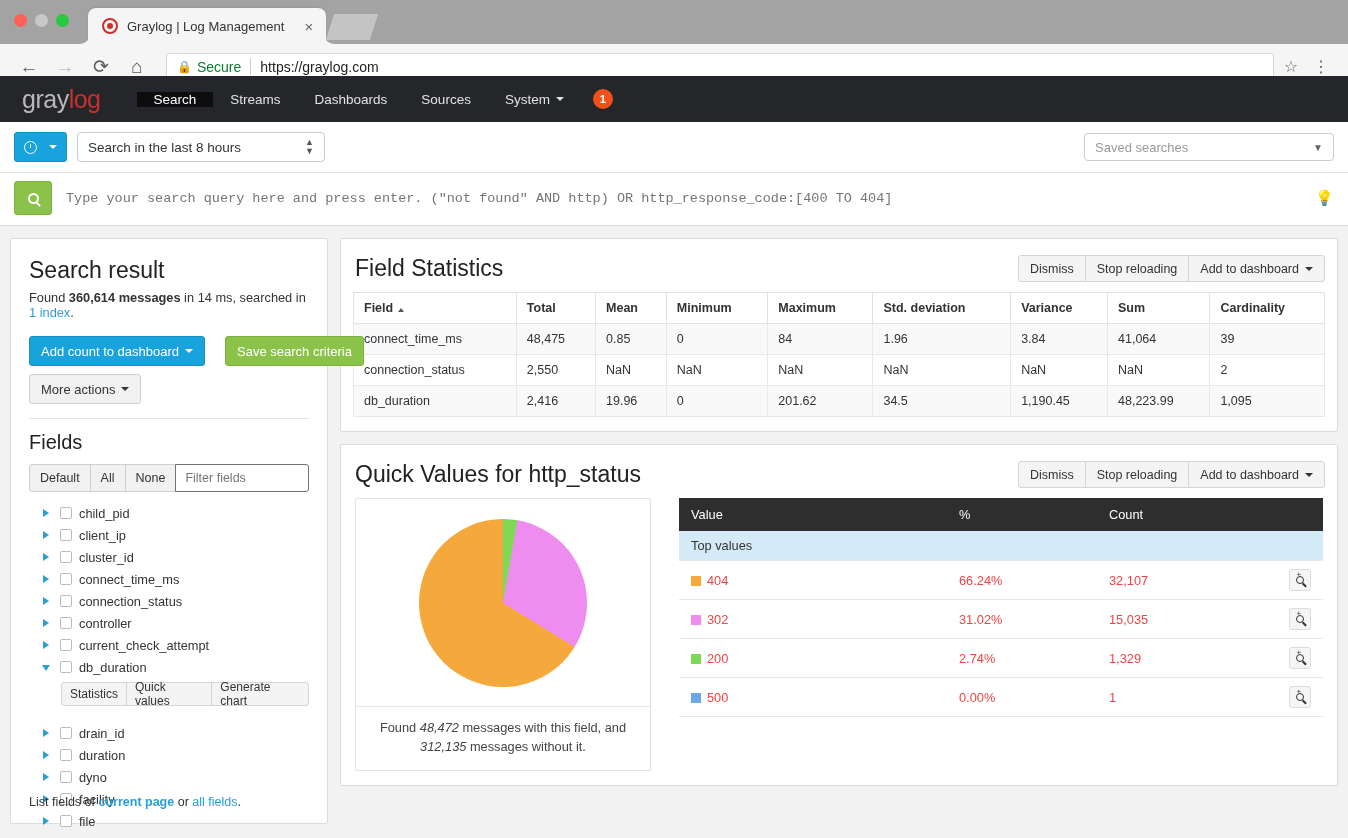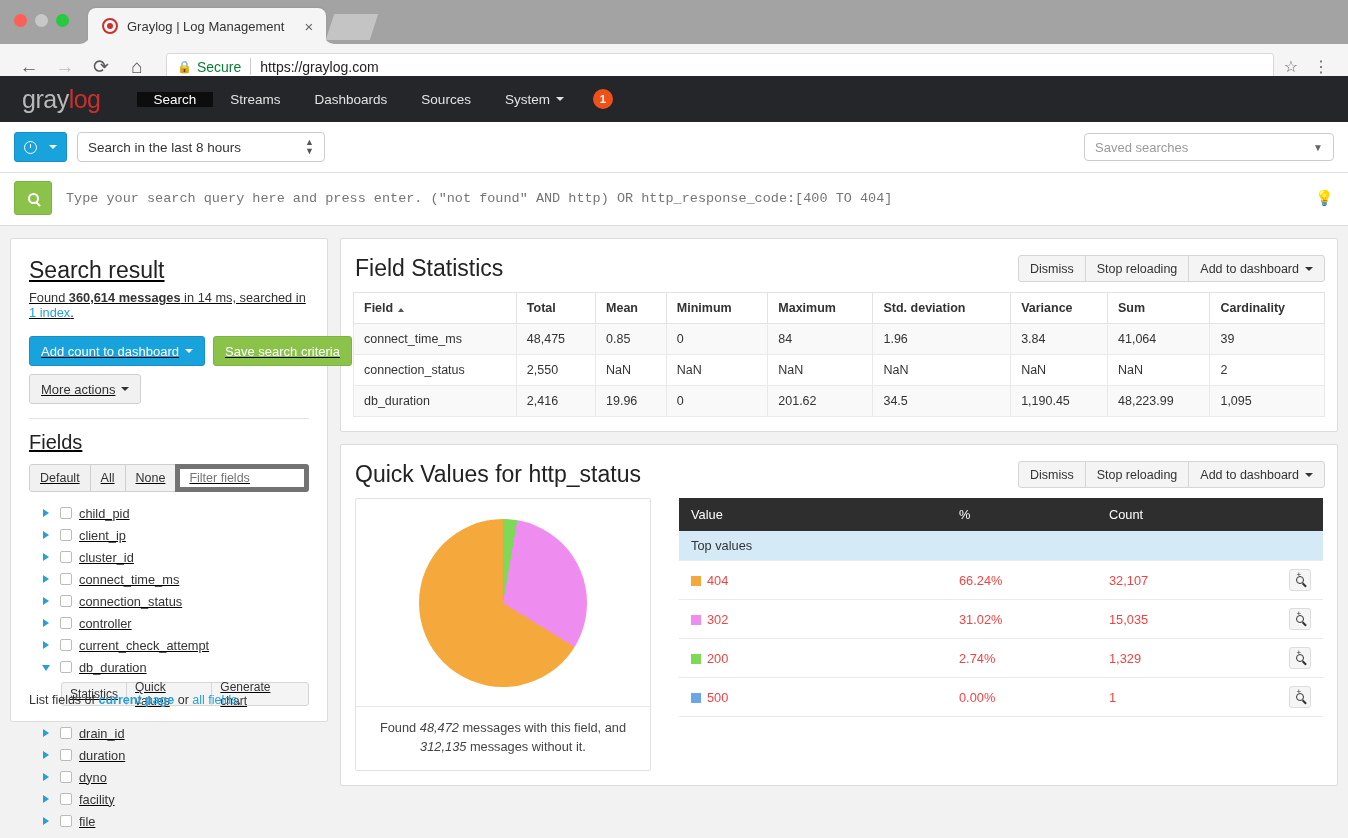--- a/index.html
+++ b/index.html
@@ -172,46 +172,46 @@
     font-family: "Liberation Mono", monospace; font-size: 13.5px;
     color: #9a9a9a; background: transparent;
   }
   .bulb { color:#29a5e3; font-size: 15px; margin-left: 8px; cursor:pointer; }
 
   
   .content { display: flex; padding: 12px 10px; gap: 12px; align-items: flex-start; }
 
   .panel { background:#fff; border:1px solid #dcdcdc; border-radius: 2px; }
 
-  .sidebar { width: 318px; flex: 0 0 318px; padding: 18px 18px 12px; height: 484px;
-             position: relative; text-decoration: underline; }
+  .sidebar { width: 318px; flex: 0 0 318px; padding: 18px 18px 12px; height: 586px;
+             position: relative; }
   .sb-title { font-size: 23px; color: #222; font-weight: normal; margin: 0 0 6px; }
   .sb-found { font-size: 12.8px; color: #333; margin-bottom: 16px; }
   .sb-found b { font-weight: bold; }
   .sb-found a { color: #2a9fd6; text-decoration: none; }
   .btn {
     display:inline-flex; align-items:center; border-radius: 3px;
     font-size: 13px; padding: 0 11px; height: 30px; cursor: pointer;
     border: 1px solid transparent; white-space: nowrap;
   }
   .btn-blue { background:#19a3dd; border-color:#1690c4; color:#fff; }
   .btn-green { background:#8bc34a; border-color:#7cb342; color:#fff; }
   .btn-default { background:#f1f1f1; border-color:#cfcfcf; color:#333; }
-  .btn-row { display:flex; gap: 8px; margin-bottom: 8px; }
+  .btn-row { display:flex; gap: 20px; margin-bottom: 8px; }
   .hr { border-top:1px solid #e4e4e4; margin: 14px 0 12px; }
   .fields-title { font-size: 20px; color:#222; margin: 0 0 10px; font-weight: normal; }
   .field-filter-row { display:flex; height: 28px; margin-bottom: 10px; }
   .ff-btn {
     border:1px solid #cfcfcf; background:#f1f1f1; font-size:12.5px;
     padding: 0 10px; display:flex; align-items:center; color:#333;
     cursor:pointer; margin-right:-1px;
   }
   .ff-btn:first-child { border-radius: 3px 0 0 3px; }
   .ff-input {
-    flex:1 1 auto; border:5px solid #737373; border-radius: 0 3px 3px 0;
+    flex:1 1 auto; border:1px solid #737373; border-radius: 0 3px 3px 0;
     padding: 0 9px; font-size: 12.5px; color:#9a9a9a; outline:none;
     background:#fff; min-width: 0;
   }
   .field-list { font-size: 12.8px; color:#333; }
   .field-li { display:flex; align-items:center; height: 22px; }
   .tri {
     width:0;height:0;border-top:4.5px solid transparent;
     border-bottom:4.5px solid transparent;border-left:6px solid #2a9fd6;
     margin: 0 11px 0 14px; cursor:pointer; flex:0 0 auto;
   }

